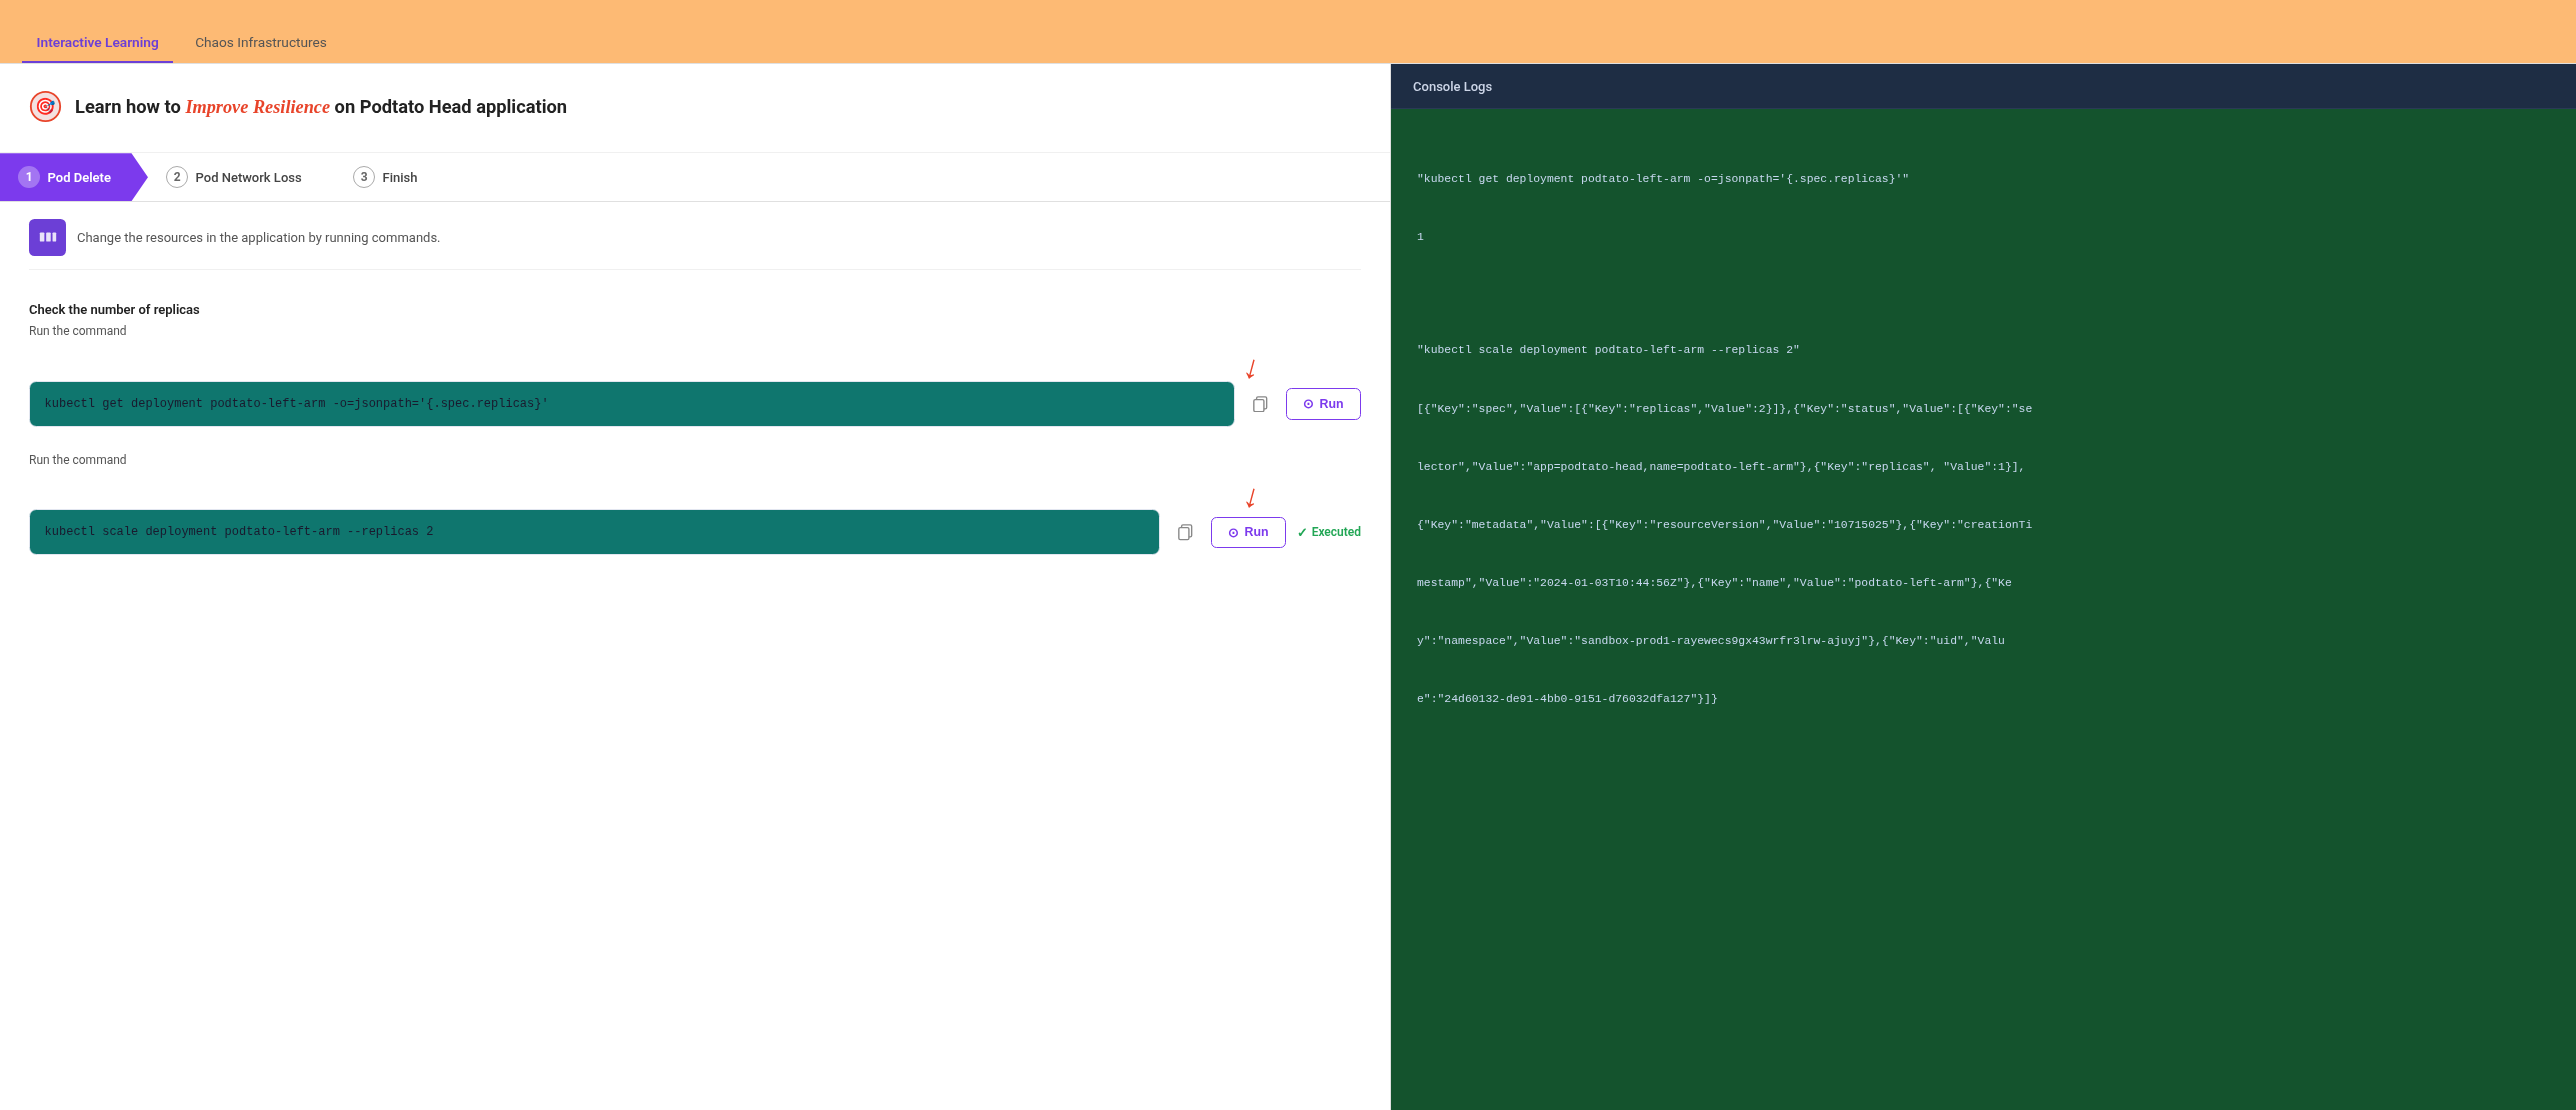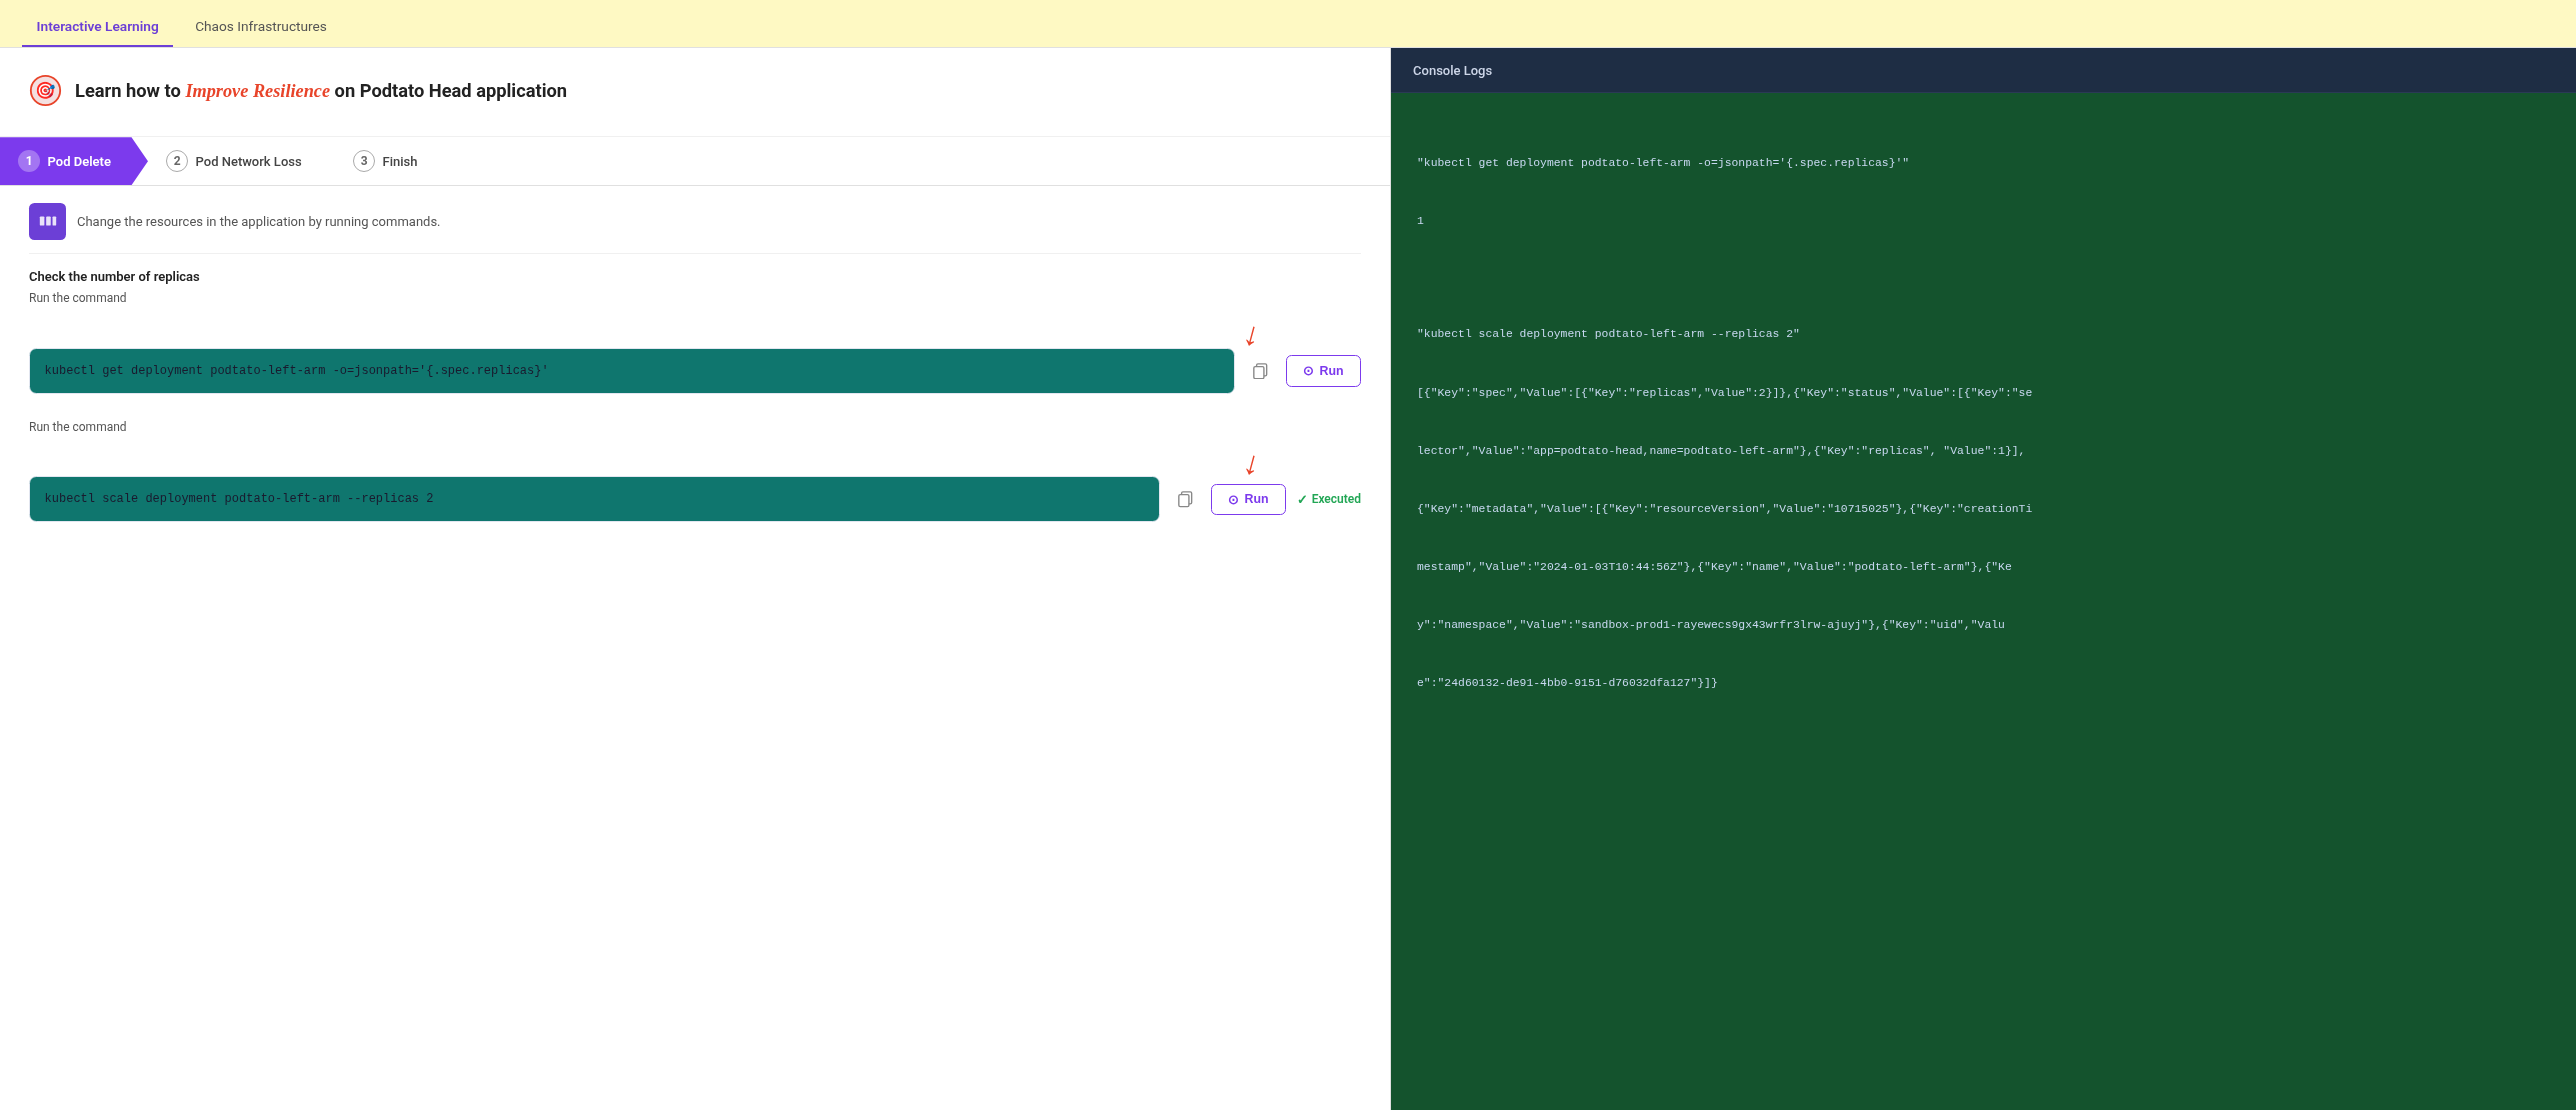--- a/index.html
+++ b/index.html
@@ -3,23 +3,23 @@
   <meta charset="utf-8">
   <style>
     * { box-sizing: border-box; margin: 0; padding: 0; }
     body { font-family: -apple-system, BlinkMacSystemFont, 'Segoe UI', Roboto, sans-serif; background: #fff; overflow: hidden; }
 
     
     .top-nav {
       display: flex;
       align-items: flex-end;
       border-bottom: 0.9px solid #e0e0e0;
-      background: #fef9c3;
+      background: #fdba74;
       padding: 0 22px;
-      height: 48px;
+      height: 64px;
     }
     .nav-tab {
       padding: 13px 14.6px 11px;
       font-size: 13.7px;
       color: #555;
       cursor: pointer;
       border-bottom: 2.7px solid transparent;
       margin-right: 7.3px;
       white-space: nowrap;
     }
@@ -138,21 +138,21 @@
       padding: 0 29px 29px;
     }
 
     
     .section-with-icon {
       display: flex;
       align-items: center;
       gap: 11px;
       padding: 16.5px 0 13px;
       border-bottom: 0.9px solid #f0f0f0;
-      margin-bottom: 15px;
+      margin-bottom: 32px;
     }
     .section-icon-box {
       width: 37px;
       height: 37px;
       background: #6c3fd6;
       border-radius: 5.5px;
       display: flex;
       align-items: center;
       justify-content: center;
       color: #fff;

